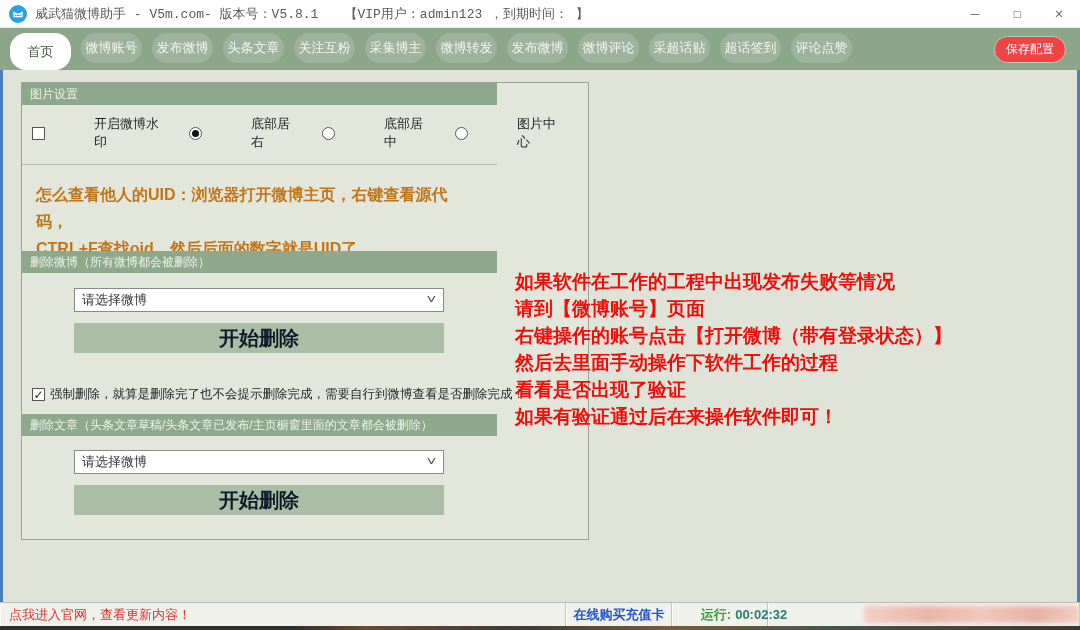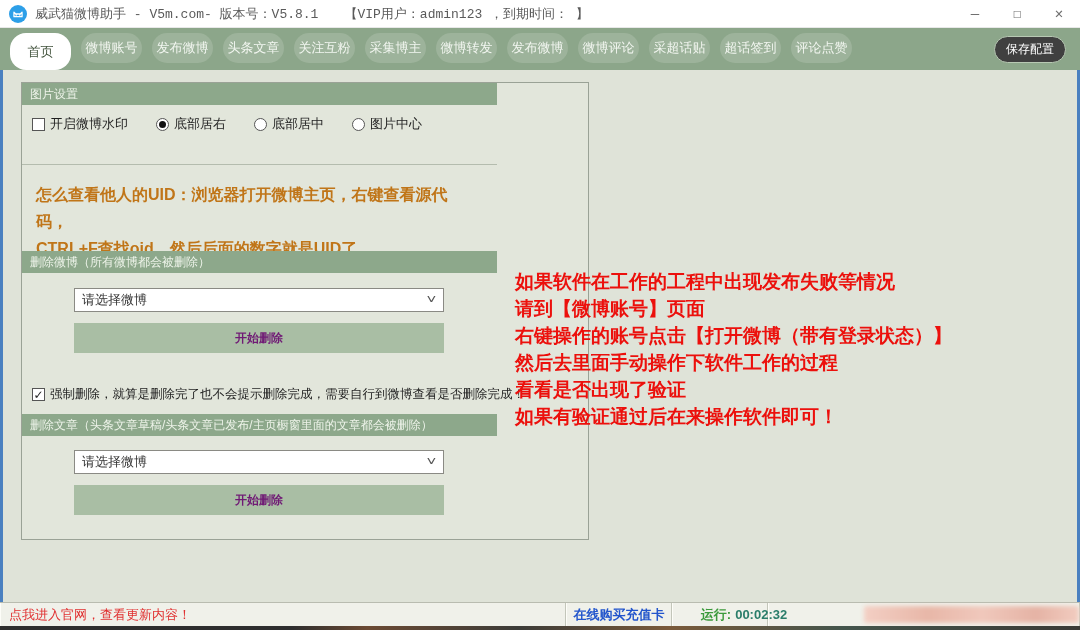--- a/index.html
+++ b/index.html
@@ -19,54 +19,54 @@
              font-size:14px; color:#707070; cursor:default; }
 
   
   .tabbar { position:absolute; left:-3px; top:28px; width:1080px; height:42px; background:#8ca68a;
             display:flex; align-items:flex-start; padding:5px 0 0 10px; }
   .tab { height:30px; width:61px; margin-right:10px; background:#9db39b; color:#f2f6f0;
          font-size:13px; display:flex; align-items:center; justify-content:center;
          white-space:nowrap; cursor:default;border-radius:16px; }
   .tab.active { height:37px; background:#ffffff; color:#44553f; }
   .save-btn { position:absolute; right:14px; top:8px; width:72px; height:27px; border-radius:14px;
-              background:#404040; color:#ffffff; font-size:12px; display:flex; align-items:center;
+              background:#ef4444; color:#ffffff; font-size:12px; display:flex; align-items:center;
               justify-content:center; border:1px solid #b8c9b4; }
 
   
   .panel { position:absolute; left:18px; top:82px; width:568px; height:458px;
            background:#e2e6db; border:1px solid #9aa296; }
   .sec-header { position:absolute; left:0; width:475px; height:22px; background:#8da88b;
                 color:#edf3e9; font-size:12px; line-height:22px; padding-left:8px; }
   .hdr1 { top:0; }
   .hdr2 { top:168px; }
   .hdr3 { top:331px; }
   .hsep { position:absolute; left:0; top:81px; width:475px; height:1px; background:#b4bcae; }
 
   .ctrl-row { position:absolute; left:10px; top:32px; display:flex; align-items:center;
               font-size:13px; color:#1f1f1f; }
   .cbox { width:13px; height:13px; border:1px solid #555; background:#fff; display:inline-flex;
           align-items:center; justify-content:center; margin-right:5px; flex:0 0 auto; }
   .cbox .mark { font-size:12px; line-height:12px; color:#222; font-weight:bold; }
   .radio { width:13px; height:13px; border:1px solid #555; border-radius:50%; background:#fff;
            display:inline-flex; align-items:center; justify-content:center; margin-right:5px; flex:0 0 auto; }
   .radio .dot { width:7px; height:7px; border-radius:50%; background:#111; }
-  .ctrl-item { display:flex; align-items:center; margin-right:28px; }
+  .ctrl-item { display:flex; align-items:center; margin-right:28px;gap:44px; }
 
   .uid-hint { position:absolute; left:14px; top:98px; width:440px; font-size:16px; font-weight:bold;
               color:#c07518; line-height:27px; }
 
   .drop { position:absolute; left:52px; width:370px; height:24px; background:#ffffff;
           border:1px solid #8a8a84; display:flex; align-items:center; font-size:13px; color:#333;
           padding-left:7px;justify-content:center; }
   .drop .chev { margin-left:auto; margin-right:8px; color:#555; font-size:12px; transform:scaleX(1.4); }
   .drop1 { top:205px; }
   .drop2 { top:367px; }
   .go-btn { position:absolute; left:52px; width:370px; height:30px; background:#a9bea4;
-            color:#701a75; font-size:12px; font-weight:bold; display:flex; align-items:center;
+            color:#0f172a; font-size:20px; font-weight:bold; display:flex; align-items:center;
             justify-content:center; border:none; }
   .btn1 { top:240px; }
   .btn2 { top:402px; }
   .force-row { position:absolute; left:10px; top:303px; display:flex; align-items:center;
                font-size:12.5px; color:#1f1f1f; white-space:nowrap; }
 
   
   .notice { position:absolute; left:512px; top:268px; width:560px; }
   .notice-line { font-size:19px; font-weight:bold; color:#ec100c; line-height:27px; white-space:nowrap; }
 

